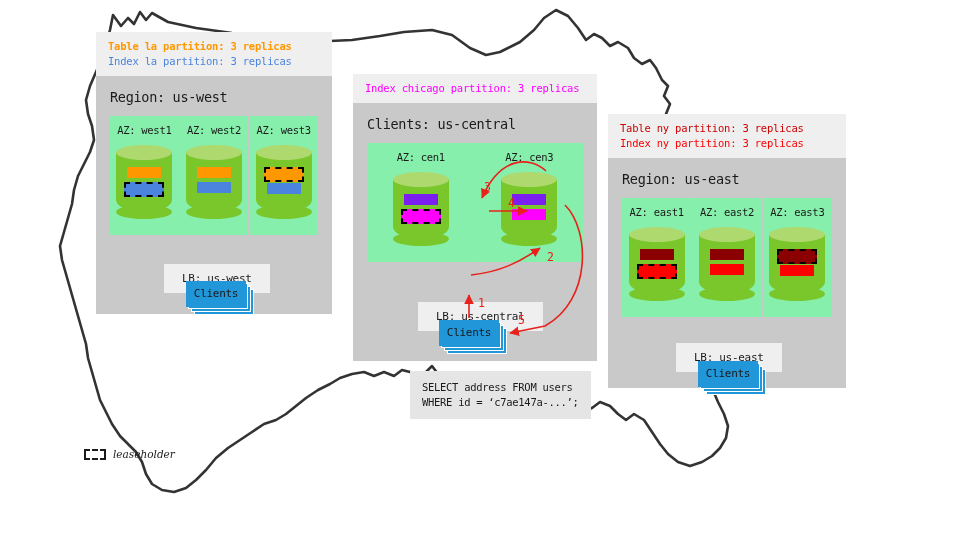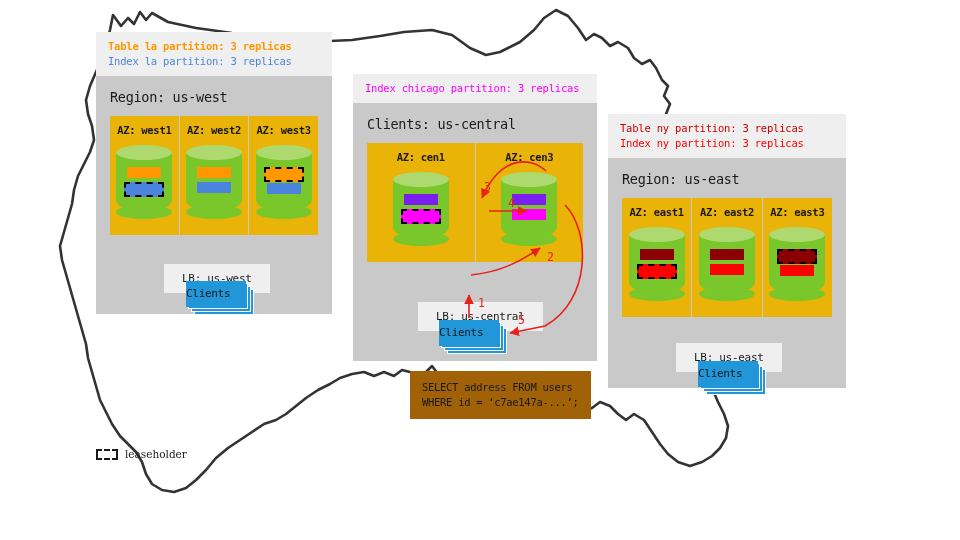--- a/index.html
+++ b/index.html
@@ -18,23 +18,22 @@
     background:#efefef;padding:7px 10px 7px 12px;
     font-size:10.5px;line-height:15px;letter-spacing:-0.2px;white-space:nowrap;
   }
   .legend-box div{white-space:pre;}
   .region-body{background:#c9c9c9;padding:0;}
   .region-title{
     font-size:13.5px;color:#1a1a1a;padding:13px 0 11px 14px;letter-spacing:-0.3px;
   }
   .az-row{display:flex;background:#efefef;margin:0 14px;}
   .az-cell{
-    flex:1;background:#eab308;padding:8px 0 16px 0;text-align:center;
+    flex:1;background:#86efac;padding:8px 0 16px 0;text-align:center;
     border-right:1px solid #c9c9c9;
-    font-weight:bold;
   }
   .az-cell:last-child{border-right:none;}
   .az-label{font-size:10.5px;color:#1a1a1a;margin-bottom:9px;letter-spacing:-0.3px;}
 
   
   .cyl{position:relative;width:56px;height:74px;margin:0 auto;}
   .cyl-body{
     position:absolute;left:0;top:7px;width:56px;height:60px;background:#7ac72b;
     border-radius:0 0 28px 28px / 0 0 12px 12px;
   }
@@ -65,39 +64,39 @@
   }
   .clients .sheet{
     position:absolute;background:#2196d8;border:1px solid #ffffff;box-sizing:border-box;
     width:60px;height:26px;
   }
   .clients .s3{left:8px;top:8px;}
   .clients .s2{left:5px;top:5px;}
   .clients .s1{left:2px;top:2px;}
   .clients .face{
     position:absolute;left:0;top:0;width:60px;height:26px;background:#2196d8;
-    color:#1a1a1a;font-size:11px;line-height:26px;text-align:left;letter-spacing:-0.3px;
+    color:#1a1a1a;font-size:11px;line-height:26px;text-align:center;letter-spacing:-0.3px;
   }
 
   
   .sqlbox{
-    position:absolute;background:#a16207;z-index:5;
+    position:absolute;background:#e5e5e5;z-index:5;
     font-size:10.5px;line-height:15px;color:#1a1a1a;padding:9px 12px;white-space:pre;
     letter-spacing:-0.3px;
   }
 
   
   #arrows{position:absolute;left:0;top:0;width:960px;height:540px;z-index:7;pointer-events:none;}
   .arrow-num{
     position:absolute;z-index:8;color:#e8211a;font-size:11.5px;
   }
 
   
   #lease-legend{
-    position:absolute;left:96px;top:448px;z-index:5;display:flex;align-items:center;
+    position:absolute;left:84px;top:448px;z-index:5;display:flex;align-items:center;font-style:italic;
   }
   #lease-legend .swatch{
     width:22px;height:11px;border:2px dashed #1a1a1a;box-sizing:border-box;margin-right:7px;
   }
   #lease-legend .txt{
     font-family:"DejaVu Serif","Liberation Serif",serif;font-size:10.5px;color:#1a1a1a;
   }
 </style>
 </head>
 <body>

